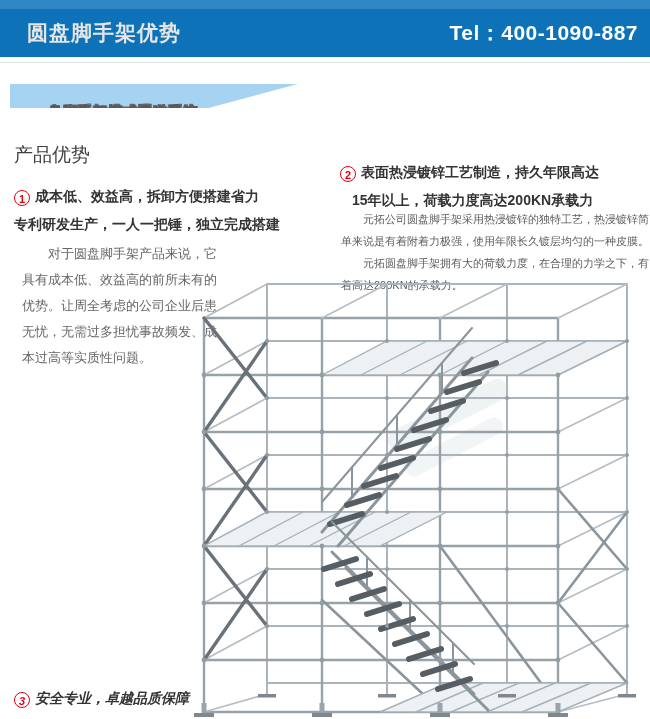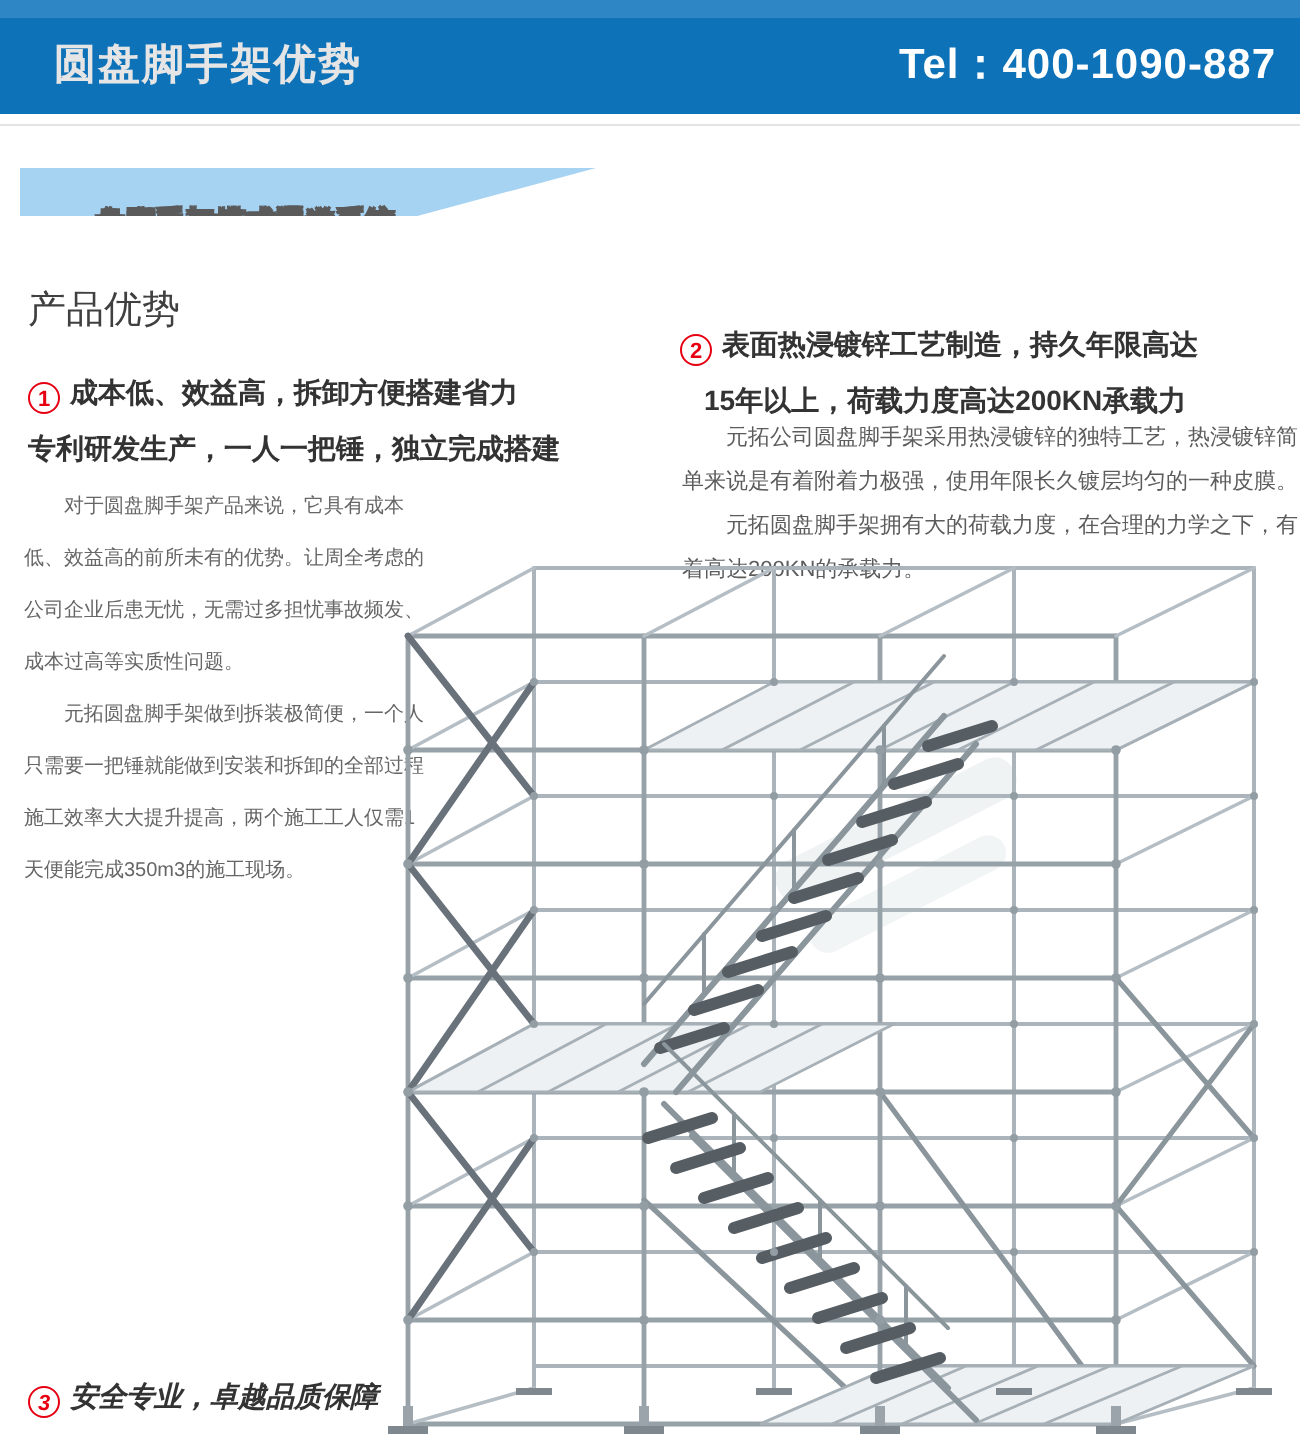--- a/index.html
+++ b/index.html
@@ -53,22 +53,22 @@
     display:inline-block; width:16px; height:16px; margin-right:5px;
     border:1.5px solid #e60012; border-radius:50%;
     color:#e60012; font-size:11px; line-height:16px; text-align:center;
     font-weight:bold; vertical-align:-2px;
   }
   .adv1 { position:absolute; left:14px; top:182px; width:330px; }
   .adv2 { position:absolute; left:340px; top:158px; width:305px; }
   .adv2 .line2 { padding-left:12px; }
   .adv3 { position:absolute; left:14px; top:684px; width:330px;font-style:italic; }
   .body-left {
-    position:absolute; left:12px; top:241px; width:200px;
-    font-size:10px; line-height:26px; color:#666;
+    position:absolute; left:22px; top:241px; width:200px;
+    font-size:13px; line-height:26px; color:#666;
   }
   .body-left p { text-indent:2em; }
   .body-right {
     position:absolute; left:341px; top:208px; width:312px;
     font-size:11px; line-height:22px; color:#5c5c5c;
   }
   .body-right p { text-indent:2em; }
   
   .scaffold {
     position:absolute; left:172px; top:276px; width:476px; height:443px;
@@ -91,21 +91,20 @@
 
 <div class="adv1 adv-heading">
   <div class="line1">
     <span class="num-circle">1</span><span>成本低、效益高，拆卸方便搭建省力</span>
   </div>
   <div class="line2">专利研发生产，一人一把锤，独立完成搭建</div>
 </div>
 
 <div class="body-left">
   <p>对于圆盘脚手架产品来说，它具有成本低、效益高的前所未有的优势。让周全考虑的公司企业后患无忧，无需过多担忧事故频发、成本过高等实质性问题。</p>
-  <p>元拓圆盘脚手架做到拆装极简便，一个人只需要一把锤就能做到安装和拆卸的全部过程施工效率大大提升提高，两个施工工人仅需1天便能完成350m3的施工现场。</p>
 </div>
 
 <div class="adv2 adv-heading">
   <div class="line1">
     <span class="num-circle">2</span><span>表面热浸镀锌工艺制造，持久年限高达</span>
   </div>
   <div class="line2">15年以上，荷载力度高达200KN承载力</div>
 </div>
 
 <div class="body-right">

